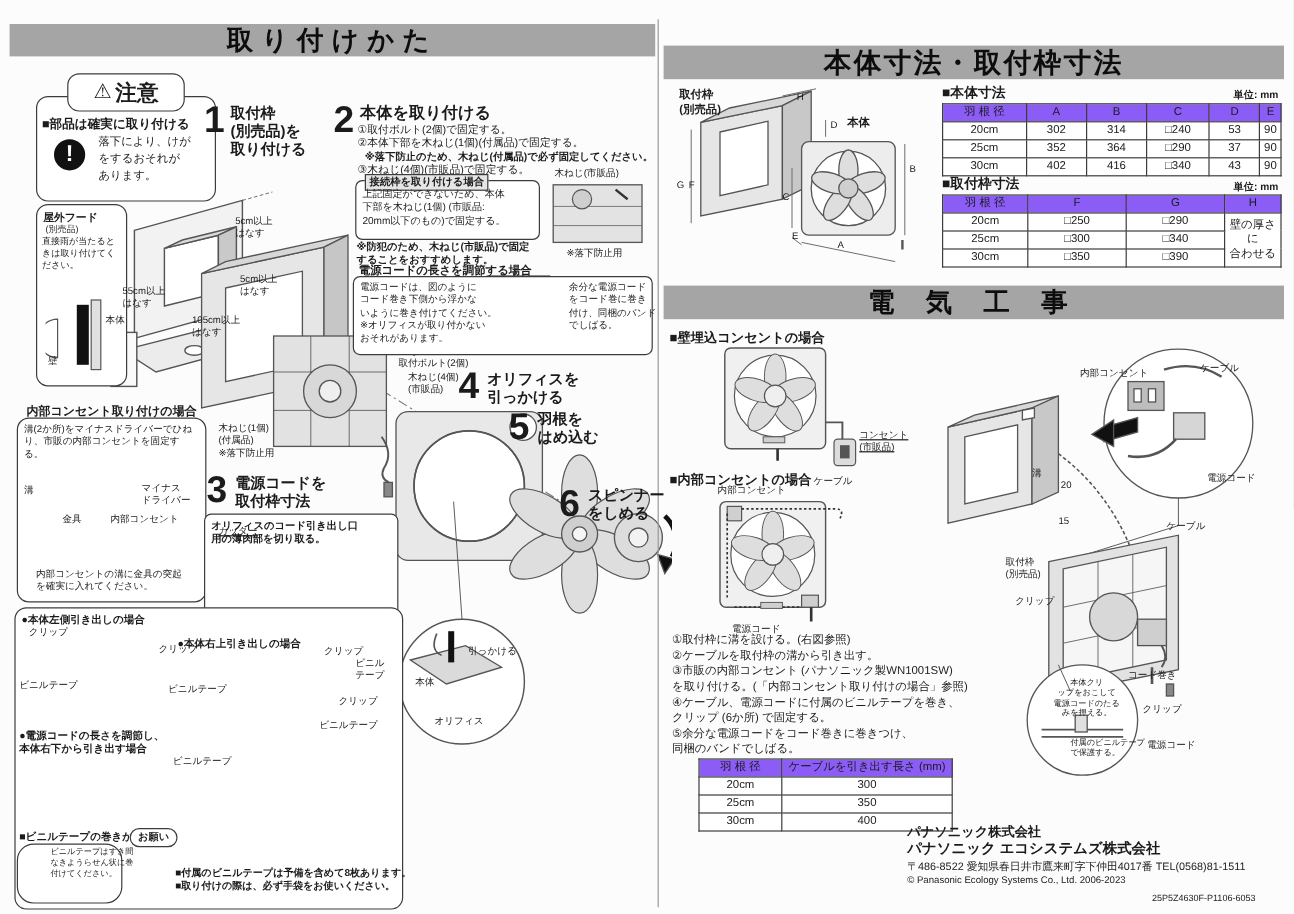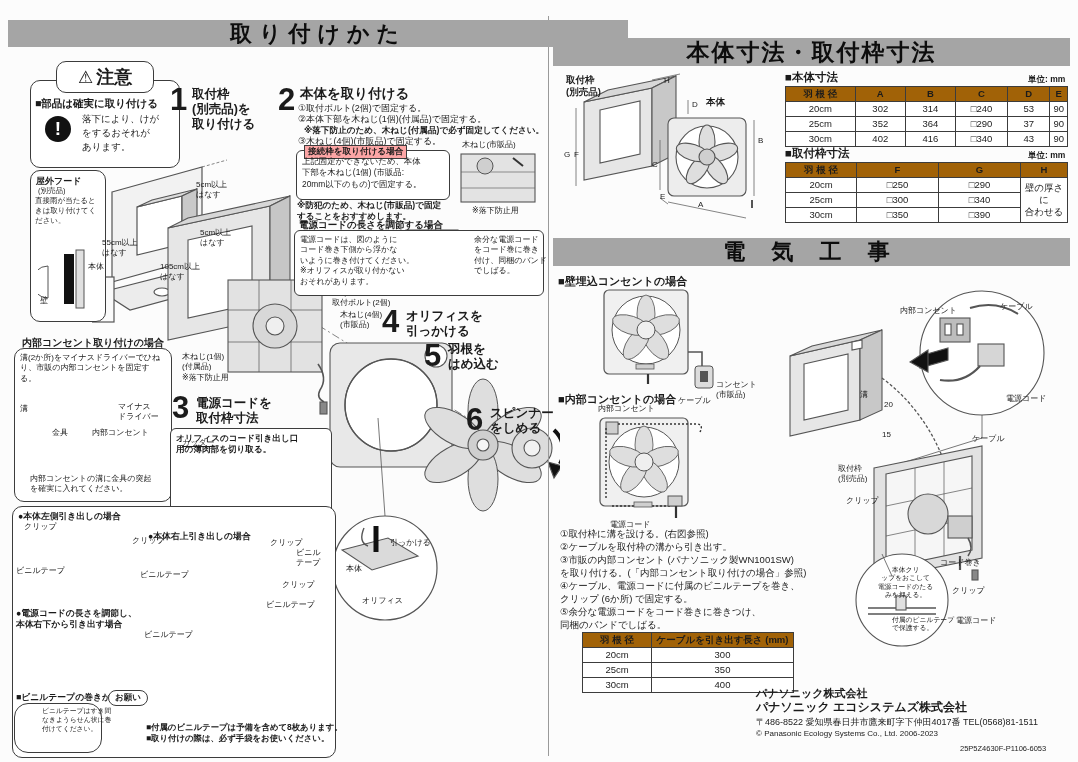--- a/index.html
+++ b/index.html
@@ -3,24 +3,24 @@
 <meta charset="utf-8">
 <style>
   html,body{margin:0;padding:0;background:#e8e8e8;}
   .page{position:relative;width:1078px;height:762px;background:#fcfcfc;overflow:hidden;
         font-family:"Liberation Sans","DejaVu Sans",sans-serif;color:#1b1b1b;}
   .abs{position:absolute;}
   .pre{white-space:pre-line;}
   .b{font-weight:bold;}
   .bar{background:#a5a5a5;color:#0d0d0d;font-weight:bold;text-align:center;}
   .rbox{border:1.6px solid #3c3c3c;border-radius:10px;background:#fff;}
-  .sbox{border:1.3px solid #3c3c3c;background:#fca5a5;}
+  .sbox{border:1.3px solid #3c3c3c;background:#e5e5e5;}
   .t{border-collapse:collapse;background:#fff;}
   .t td,.t th{border:1px solid #3c3c3c;font-size:9.5px;text-align:center;padding:1px 3px;line-height:1.25;}
-  .t th{background:#a16207;font-weight:bold;}
+  .t th{background:#8b5cf6;font-weight:normal;}
   .stepnum{font-size:31px;font-weight:bold;line-height:1;}
   .steptitle{font-size:12.5px;font-weight:bold;line-height:1.2;}
   .tiny{font-size:8px;line-height:1.3;}
   .small{font-size:9px;line-height:1.32;}
   .body9{font-size:9.5px;line-height:1.35;}
   svg{display:block;}
   .divider{background:#9a9a9a;}
   .badge{border:1.2px solid #3c3c3c;border-radius:9px;font-size:8.5px;font-weight:bold;padding:1px 6px;background:#fff;}
   .excl{width:26px;height:26px;border-radius:50%;background:#111;color:#fff;font-weight:bold;
         display:flex;align-items:center;justify-content:center;font-size:19px;}
@@ -290,21 +290,21 @@
       <circle cx="120" cy="322" r="46" fill="#fff"></circle>
       <line x1="100" y1="276" x2="110" y2="298" stroke-width="0.8" fill="none"></line>
       <line x1="86" y1="330" x2="154" y2="330" stroke-width="1.4"></line>
       <line x1="86" y1="336" x2="154" y2="336" stroke-width="1.4"></line>
       <rect x="114" y="318" width="10" height="14" fill="#e0e0e0"></rect>
     </g>
   </svg>
 
   <div class="abs divider" style="left:548px;top:16px;width:1px;height:740px;"></div>
 
-  <div class="abs bar" style="left:8px;top:20px;width:620px;height:27px;font-size:22px;line-height:27px;letter-spacing:7px;">取り付けかた</div>
+  <div class="abs bar" style="left:8px;top:20px;width:538px;height:27px;font-size:22px;line-height:27px;letter-spacing:7px;">取り付けかた</div>
 
   <div class="abs rbox" style="left:30px;top:80px;width:148px;height:86px;"></div>
   <div class="abs rbox" style="left:56px;top:61px;width:96px;height:30px;display:flex;align-items:center;justify-content:center;gap:3px;">
     <span style="font-size:17px;">⚠</span>
     <span class="b" style="font-size:18px;">注意</span>
   </div>
   <div class="abs b" style="left:35px;top:97px;font-size:10.5px;">■部品は確実に取り付ける</div>
   <div class="abs excl" style="left:45px;top:116px;">!</div>
   <div class="abs pre" style="left:82px;top:112px;font-size:9.5px;line-height:1.45;">落下により、けが
 をするおそれが
@@ -510,21 +510,21 @@
       <td>30cm</td>
       <td>□350</td>
       <td>□390</td>
     </tr>
   </tbody>
     </table>
 
   <div class="abs bar" style="left:553px;top:238px;width:517px;height:28px;font-size:22px;line-height:28px;letter-spacing:10px;">電 気 工 事</div>
 
   <div class="abs b" style="left:558px;top:274px;font-size:11px;">■壁埋込コンセントの場合</div>
-  <div class="abs tiny pre" style="left:716px;top:380px;">コンセント
+  <div class="abs tiny pre" style="left:716px;top:358px;text-decoration:underline;">コンセント
 (市販品)</div>
 
   <div class="abs b" style="left:558px;top:392px;font-size:11px;">■内部コンセントの場合</div>
   <div class="abs tiny" style="left:598px;top:404px;">内部コンセント</div>
   <div class="abs tiny" style="left:678px;top:396px;">ケーブル</div>
   <div class="abs tiny" style="left:610px;top:520px;">電源コード</div>
 
   <div class="abs tiny" style="left:900px;top:306px;">内部コンセント</div>
   <div class="abs tiny" style="left:1000px;top:302px;">ケーブル</div>
   <div class="abs tiny" style="left:1006px;top:394px;">電源コード</div>

